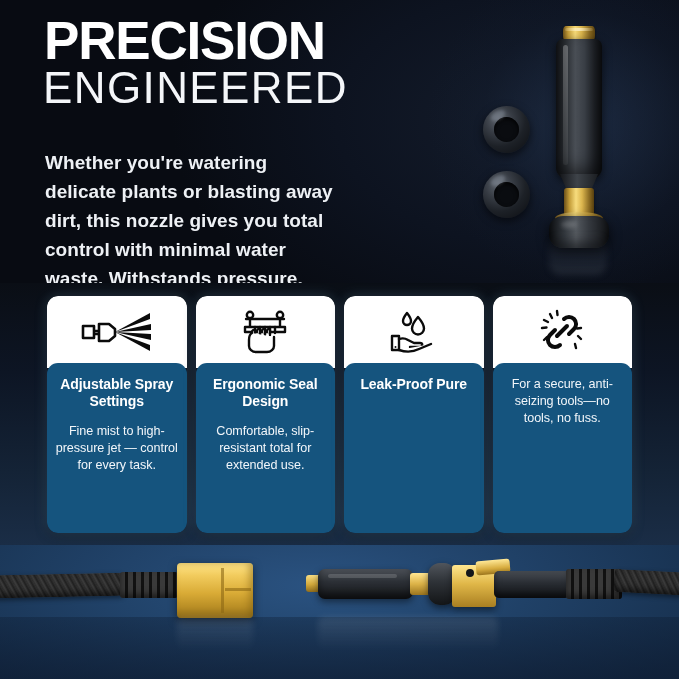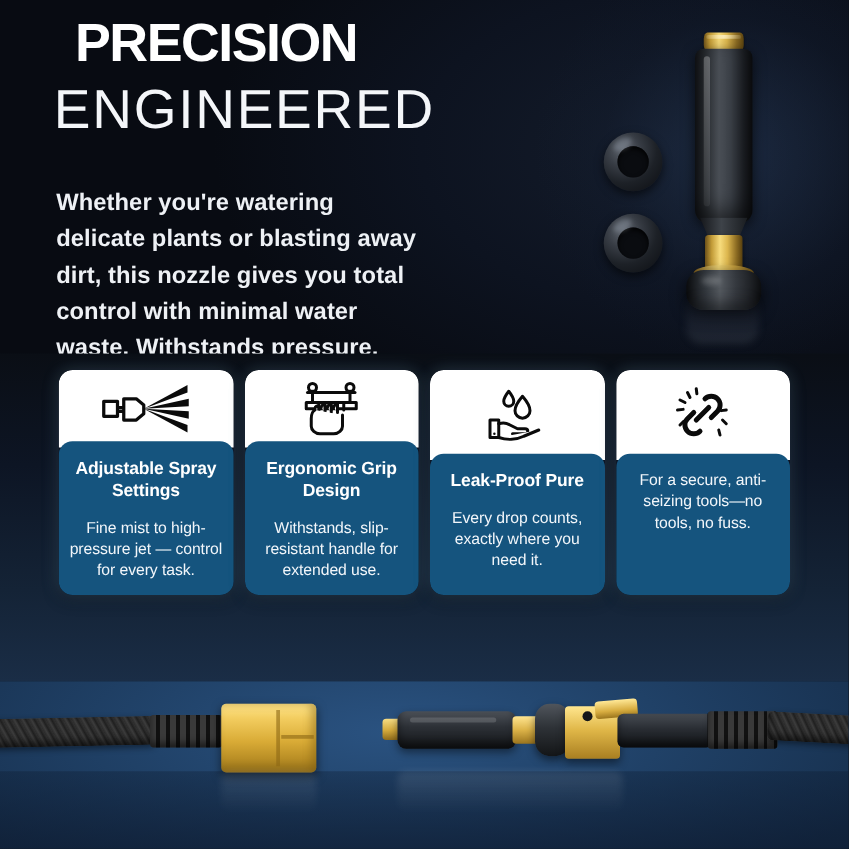--- a/index.html
+++ b/index.html
@@ -18,22 +18,22 @@
       linear-gradient(160deg, #0c1018 0%, #090c13 55%, #0a0f18 100%);
     overflow:hidden;
   }
   .hero-glow {
     position:absolute; left:430px; top:-40px; width:320px; height:330px;
     background:radial-gradient(ellipse at center, rgba(40,62,96,.42) 0%, rgba(20,32,52,.16) 48%, rgba(0,0,0,0) 72%);
     pointer-events:none;
   }
 
   .title-precision {
-    position:absolute; left:60px; top:14px;
-    font-size:43px; font-weight:900; color:#ffffff;
+    position:absolute; left:44px; top:14px;
+    font-size:53px; font-weight:900; color:#ffffff;
     letter-spacing:-1.2px; line-height:1; white-space:nowrap;
     font-stretch:condensed;
   }
   .title-engineered {
     position:absolute; left:43px; top:66px;
     font-size:44px; font-weight:200; color:#f4f6f9;
     letter-spacing:1.4px; line-height:1; white-space:nowrap;
   }
   .hero-body {
     position:absolute; left:45px; top:149px; width:290px;
@@ -108,21 +108,21 @@
   }
   .oring-1 { left:28px; top:98px; }
   .oring-2 { left:28px; top:163px; }
 
   
   .cards-band {
     position:absolute; left:0; top:283px; width:679px; height:262px;
     background:linear-gradient(180deg,#0a0e15 0%,#0d1524 34%,#142336 72%,#1a2d46 100%);
   }
   .cards-row {
-    position:absolute; left:47px; top:13px; width:585px; height:180px;
+    position:absolute; left:47px; top:13px; width:585px; height:237px;
     display:flex; gap:9px;
   }
   .card {
     flex:1 1 0; display:flex; flex-direction:column;
     border-radius:11px; overflow:hidden;
     box-shadow:0 0 14px rgba(150,215,255,.20), 0 4px 12px rgba(0,0,0,.45);
   }
   .card-icon {
     height:72px; background:#ffffff;
     display:flex; align-items:center; justify-content:center;
@@ -294,39 +294,38 @@
           <circle cx="40" cy="6" r="3.2" fill="#fff"></circle>
           <path d="M10 9v9M40 9v9"></path>
           <path d="M6 10h38"></path>
           <rect x="5" y="18" width="40" height="5" fill="#fff"></rect>
           <path d="M15 18v6M20 18v6M25 18v6M30 18v6M35 18v6"></path>
           <path d="M12 23c0-2 2-3 3-1v4M17 22c0-2 2-3 3-1v5M22 22c0-2 2-3 3-1v5M27 22c0-2 2-3 3-1v5" fill="#fff"></path>
           <path d="M12 24c-2 1-3 4-3 7v6c0 3 3 6 7 6h11c4 0 7-3 7-6v-9" fill="#fff"></path>
         </svg>
       </div>
       <div class="card-body">
-        <div class="card-title">Ergonomic Grip Design</div>
-        <div class="card-desc">Withstands, slip-resistant handle for extended use.</div>
+        <div class="card-title">Ergonomic Seal Design</div>
+        <div class="card-desc">Comfortable, slip-resistant total for extended use.</div>
       </div>
     </div>
 
     <div class="card">
       <div class="card-icon">
         <svg width="54" height="46" viewBox="0 0 54 46" fill="none" stroke="#0b0b0b" stroke-width="2.4" stroke-linejoin="round" stroke-linecap="round">
           <path d="M20 4c0 0-4 5-4 8a4 4 0 0 0 8 0c0-3-4-8-4-8z" fill="#fff"></path>
           <path d="M31 8c0 0-6 7-6 11.5a6 6 0 0 0 12 0C37 15 31 8 31 8z" fill="#fff"></path>
           <rect x="5" y="27" width="7" height="14" fill="#fff"></rect>
           <circle cx="8.5" cy="38" r="1" fill="#0b0b0b" stroke="none"></circle>
           <path d="M12 30c3-1 6-1 9 1l6 3h6c3 0 3 4 0 4H23" fill="#fff"></path>
           <path d="M12 41c6 2 14 2 20-1l12-5" fill="#fff"></path>
         </svg>
       </div>
       <div class="card-body">
         <div class="card-title">Leak-Proof Pure</div>
-        <div class="card-desc">Every drop counts, exactly where you need it.</div>
       </div>
     </div>
 
     <div class="card">
       <div class="card-icon">
         <svg width="50" height="48" viewBox="0 0 50 48" fill="none" stroke="#0b0b0b" stroke-width="4" stroke-linecap="round">
           <path d="M27 11a7 7 0 0 1 10 10l-5 5"></path>
           <path d="M23 37a7 7 0 0 1-10-10l5-5"></path>
           <path d="M20 28l10-10"></path>
           <g stroke-width="2.4">

